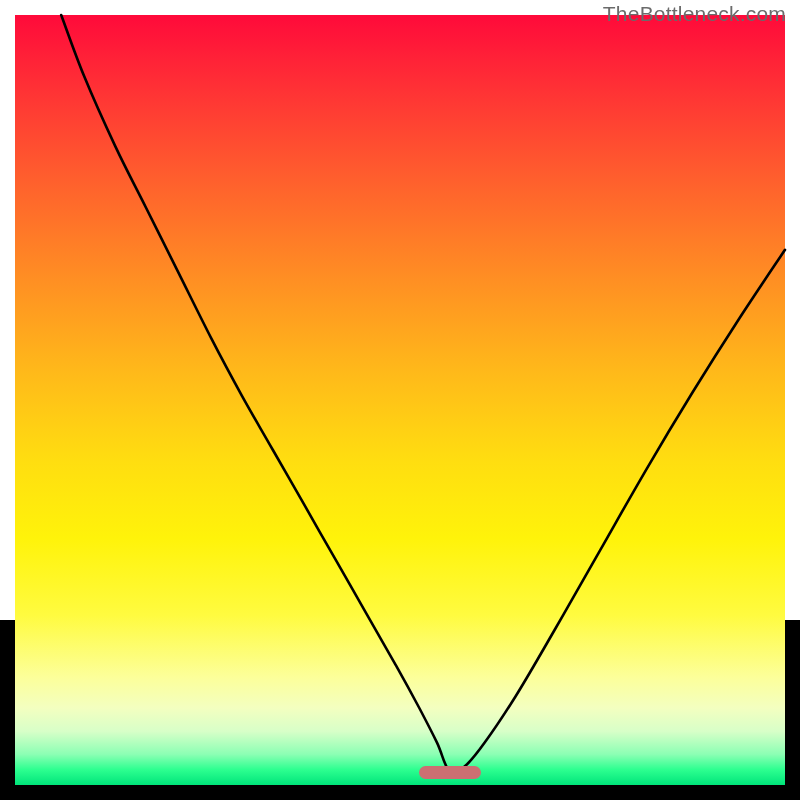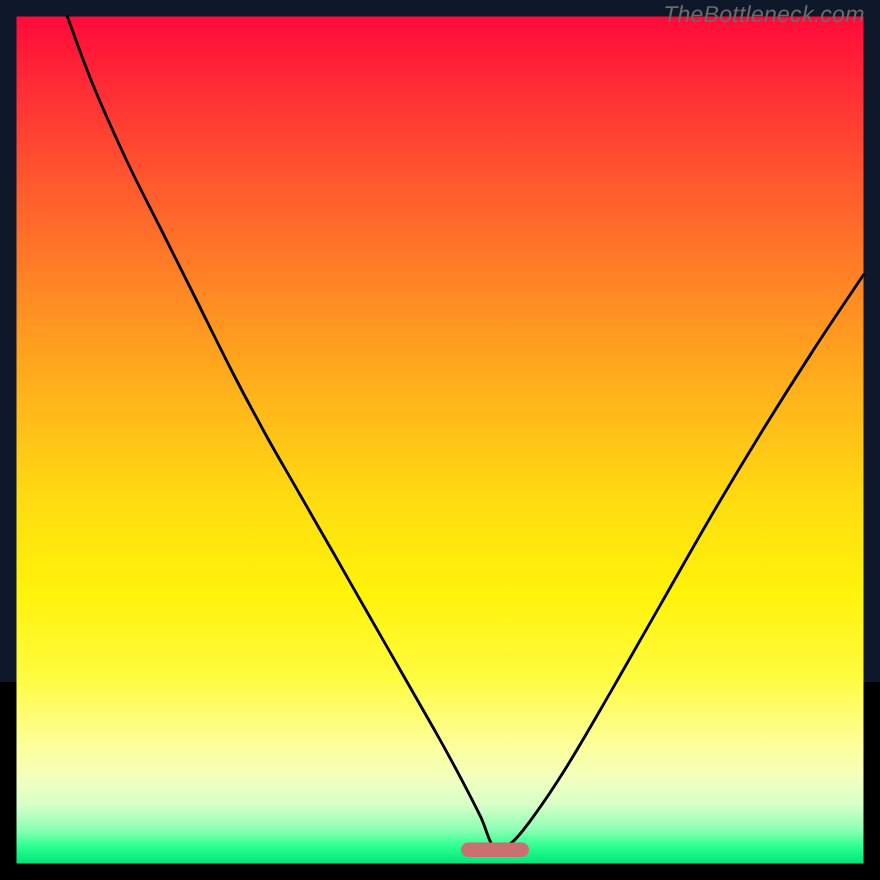--- a/index.html
+++ b/index.html
@@ -8,22 +8,21 @@
     width: 800px;
     height: 800px;
     background: #000;
     font-family: Arial, Helvetica, sans-serif;
     overflow: hidden;
   }
   .frame {
     position: relative;
     width: 800px;
     height: 620px;
-    background: #0f172a;
-    font-style: italic;
+    background: #ffffff;
   }
   .plot {
     position: absolute;
     left: 15px;
     top: 15px;
     width: 770px;
     height: 770px;
     background: linear-gradient(to bottom,
       #ff0a3a 0%,
       #ff2b36 8%,

